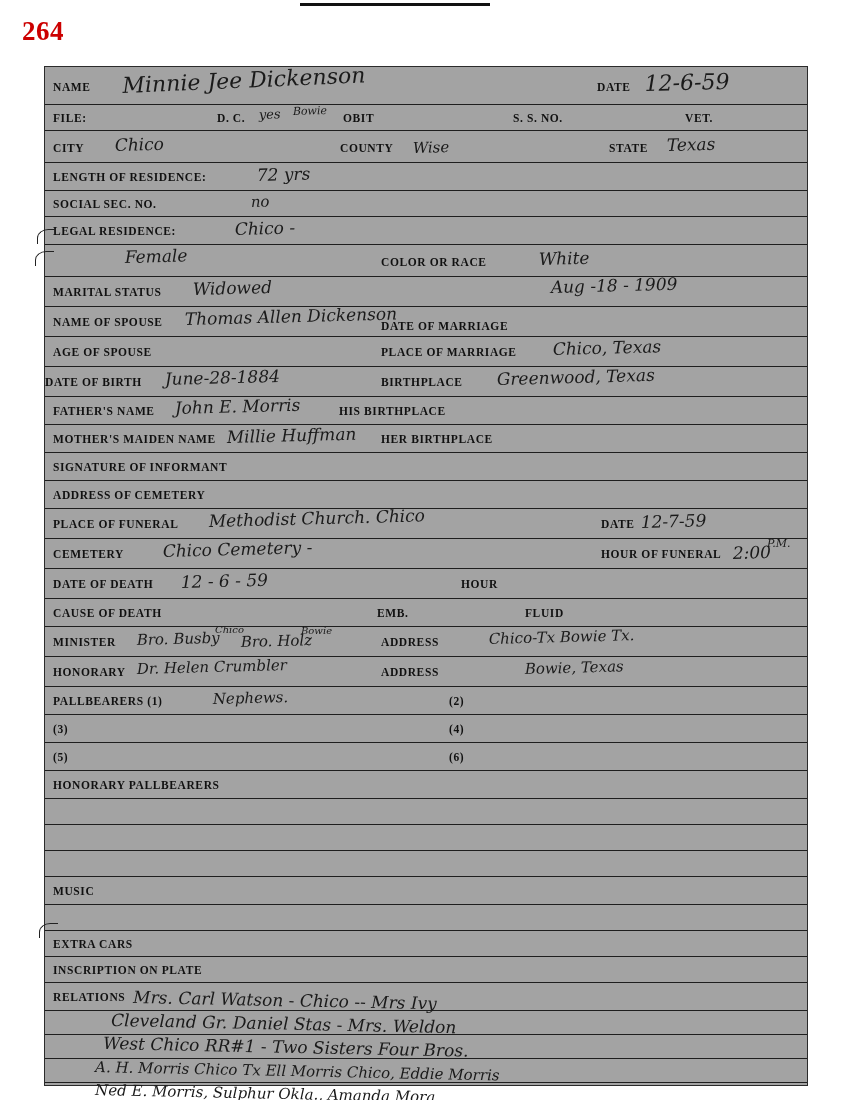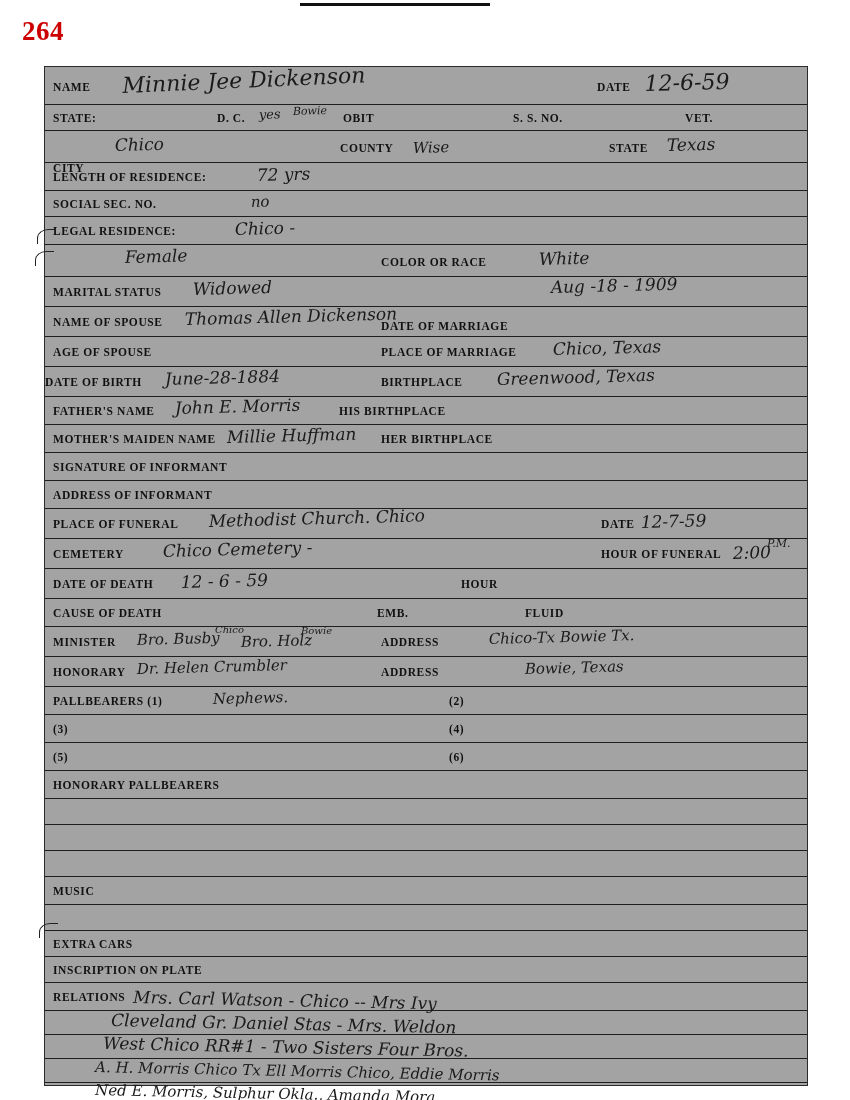--- a/index.html
+++ b/index.html
@@ -104,31 +104,31 @@
   <div class="form">
 
     <div class="row" style="top:0; height:38px;">
       <span class="lbl" style="left:8px; top:14px;">NAME</span>
       <span class="lbl" style="left:552px; top:14px;">DATE</span>
       <span class="hw s5 rot1" style="left:78px; top:6px;">Minnie Jee Dickenson</span>
       <span class="hw s5 rot2" style="left:600px; top:4px;">12-6-59</span>
     </div>
 
     <div class="row" style="top:38px; height:26px;">
-      <span class="lbl" style="left:8px; top:7px;">STATE:</span>
+      <span class="lbl" style="left:8px; top:7px;">FILE:</span>
       <span class="lbl" style="left:172px; top:7px;">D. C.</span>
       <span class="hw s4 rot2" style="left:214px; top:2px;">yes</span>
       <span class="hw s4 rot2" style="left:248px; top:0px; font-size:11px;">Bowie</span>
       <span class="lbl" style="left:298px; top:7px;">OBIT</span>
       <span class="lbl" style="left:468px; top:7px;">S. S. NO.</span>
       <span class="lbl" style="left:640px; top:7px;">VET.</span>
     </div>
 
     <div class="row" style="top:64px; height:32px;">
-      <span class="lbl" style="left:8px; top:11px;margin-top:20px;">CITY</span>
+      <span class="lbl" style="left:8px; top:11px;">CITY</span>
       <span class="hw s2 rot2" style="left:70px; top:4px;">Chico</span>
       <span class="lbl" style="left:272px; top:11px;margin-left:23px;">COUNTY</span>
       <span class="hw s3 rot2" style="left:368px; top:8px;">Wise</span>
       <span class="lbl" style="left:564px; top:11px;">STATE</span>
       <span class="hw s2 rot2" style="left:622px; top:4px;">Texas</span>
     </div>
 
     <div class="row" style="top:96px; height:28px;">
       <span class="lbl" style="left:8px; top:8px;">LENGTH OF RESIDENCE:</span>
       <span class="hw s2 rot2" style="left:212px; top:2px;">72 yrs</span>
@@ -187,21 +187,21 @@
       <span class="lbl" style="left:8px; top:8px;">MOTHER'S MAIDEN NAME</span>
       <span class="hw s2 rot2" style="left:182px; top:2px;">Millie Huffman</span>
       <span class="lbl" style="left:336px; top:8px;">HER BIRTHPLACE</span>
     </div>
 
     <div class="row" style="top:386px; height:28px;">
       <span class="lbl" style="left:8px; top:8px;">SIGNATURE OF INFORMANT</span>
     </div>
 
     <div class="row" style="top:414px; height:28px;">
-      <span class="lbl" style="left:8px; top:8px;">ADDRESS OF INFORMANT</span>
+      <span class="lbl" style="left:8px; top:8px;">ADDRESS OF CEMETERY</span>
     </div>
 
     <div class="row" style="top:442px; height:30px;">
       <span class="lbl" style="left:8px; top:9px;">PLACE OF FUNERAL</span>
       <span class="hw s2 rot2" style="left:164px; top:2px;">Methodist Church. Chico</span>
       <span class="lbl" style="left:556px; top:9px;">DATE</span>
       <span class="hw s2 rot2" style="left:596px; top:3px;">12-7-59</span>
     </div>
 
     <div class="row" style="top:472px; height:30px;">

